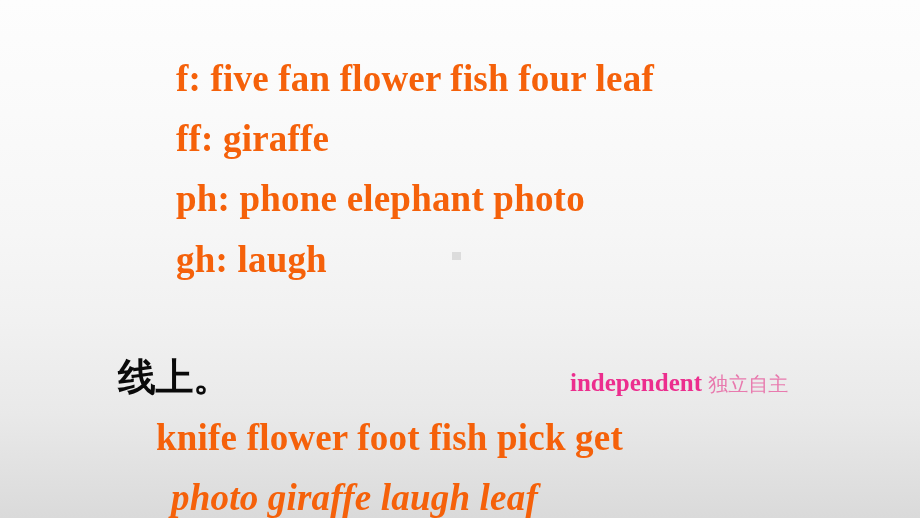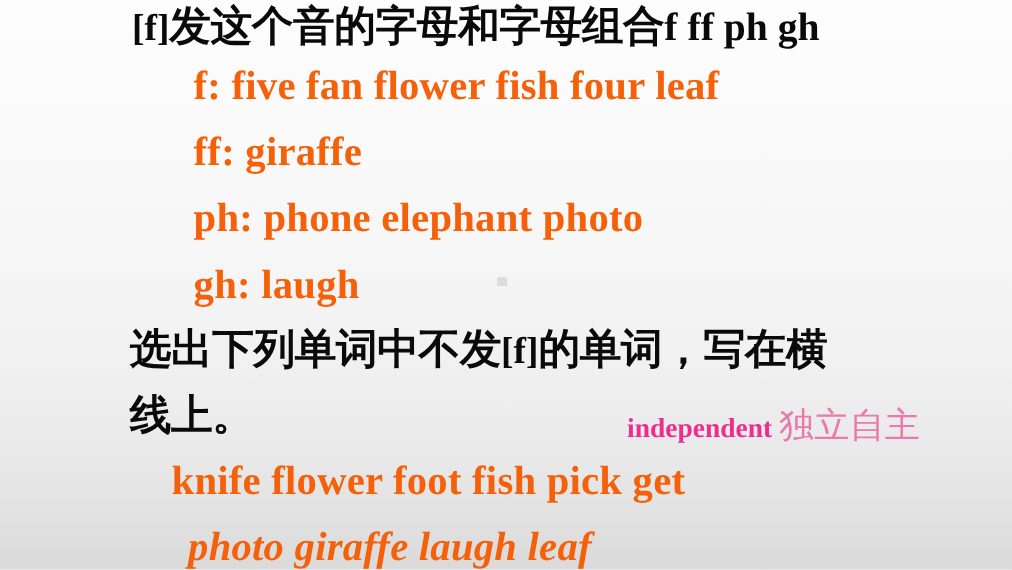--- a/index.html
+++ b/index.html
@@ -71,21 +71,21 @@
     line-height: 1;
   }
   .pink-note .pk-en {
     font-weight: bold;
     color: #ec2e8e;
   }
   .pink-note .pk-cn {
     font-family: Liberation Serif, serif;
     font-weight: normal;
     color: #e87aae;
-    font-size: 32px;
+    font-size: 20px;
   }
 
   
   .artifact {
     position: absolute;
     width: 9px;
     height: 8px;
     background: #dcdcdc;
   }
 
@@ -99,34 +99,28 @@
   #l-q2         { left: 118px; top: 358px; }
   #l-note       { left: 570px; top: 370px; }
   #l-words1     { left: 156px; top: 419px; }
   #l-words2     { left: 171px; top: 479px; font-style: italic; }
 </style>
 </head>
 <body>
 
 <div id="slide">
 
-  <div class="line cjk-head" id="l-title">
-    <span class="lat-serif">[f]</span><span>发这个音的字母和字母组合</span><span class="tail-serif">f  ff  ph gh</span>
-  </div>
 
   <div class="line orange-line" id="l-ff">ff: giraffe</div>
   <div class="line orange-line" id="l-f">f: five  fan  flower  fish  four  leaf</div>
   <div class="line orange-line" id="l-ph">ph:  phone  elephant  photo</div>
   <div class="line orange-line" id="l-gh">gh: laugh</div>
 
   <div class="artifact" style="left:452px; top:252px;"></div>
 
-  <div class="line cjk-head" id="l-q1">
-    <span>选出下列单词中不发</span><span class="lat-serif">[f]</span><span>的单词，写在横</span>
-  </div>
   <div class="line cjk-head" id="l-q2">线上。</div>
 
   <div class="line pink-note" id="l-note">
     <span class="pk-en">independent</span><span>&nbsp;</span><span class="pk-cn">独立自主</span>
   </div>
 
   <div class="line orange-line" id="l-words1">knife   flower   foot   fish   pick  get</div>
   <div class="line orange-line" id="l-words2">photo giraffe  laugh  leaf</div>
 
 </div>

